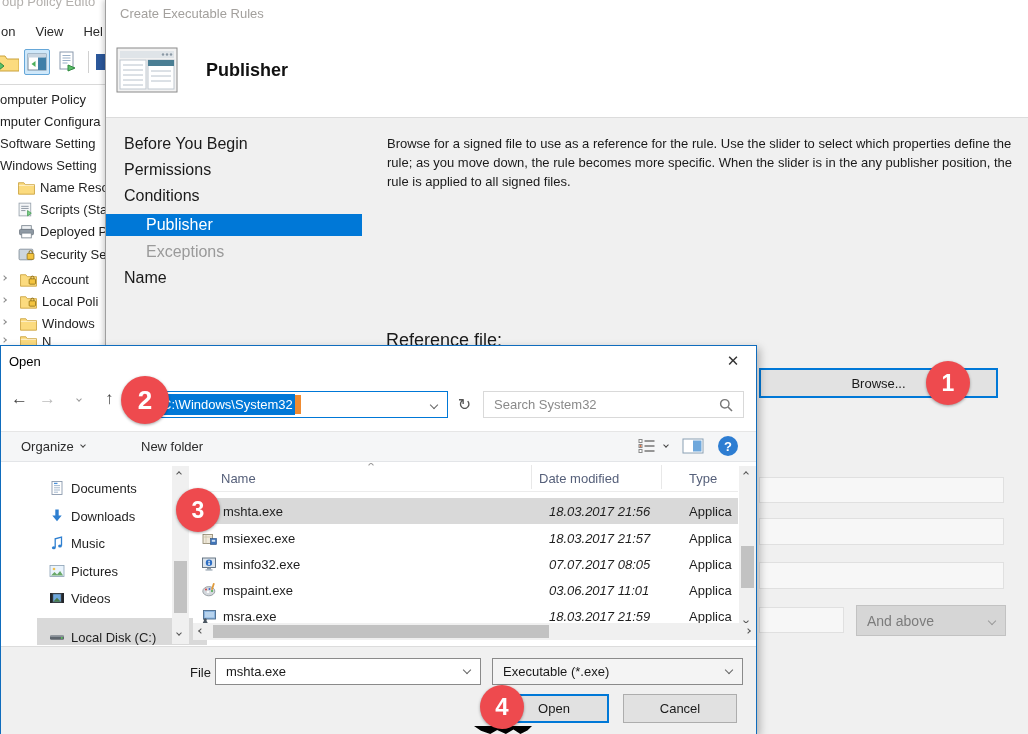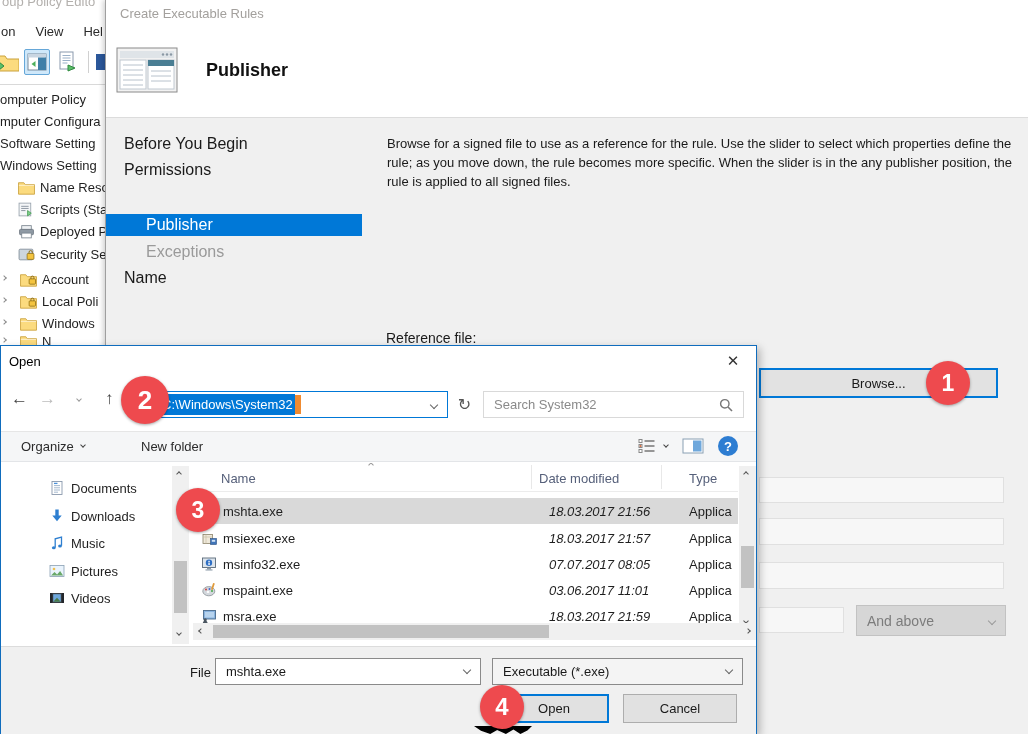--- a/index.html
+++ b/index.html
@@ -31,21 +31,21 @@
   #wizard{position:absolute;left:105px;top:0;width:923px;height:734px;background:#f0f0f0;z-index:2;border-left:1px solid #9f9f9f;box-shadow:-2px 0 5px rgba(0,0,0,.18);}
   .wiz-head{position:absolute;left:0;top:0;width:100%;height:118px;background:#fff;border-bottom:1px solid #dcdcdc;}
   .wiz-caption{position:absolute;left:14px;top:6px;font-size:13px;color:#a3a09d;}
   .wiz-icon{position:absolute;left:10px;top:47px;width:62px;height:46px;}
   .wiz-heading{position:absolute;left:100px;top:60px;font-size:18px;font-weight:bold;color:#111;}
   #wiz-steps{position:absolute;left:0;top:118px;width:256px;bottom:0;}
   .step{position:absolute;left:0;width:256px;height:22px;line-height:22px;font-size:16px;color:#1a1a1a;white-space:nowrap;}
   .step.sel{background:#0078d7;color:#fff;}
   .step.dis{color:#9a9a9a;}
   .wiz-desc{position:absolute;left:281px;top:134px;width:640px;font-size:13px;line-height:1.48;color:#1a1a1a;}
-  .wiz-ref{position:absolute;left:280px;top:330px;font-size:14px;color:#1a1a1a;}
+  .wiz-ref{position:absolute;left:280px;top:330px;font-size:18px;color:#1a1a1a;}
   .wiz-browse{position:absolute;left:653px;top:368px;width:239px;height:30px;background:#e2e2e2;border:2px solid #0078d7;display:flex;align-items:center;justify-content:center;font-size:13px;color:#1a1a1a;}
   .wiz-field{position:absolute;left:653px;width:245px;height:27px;background:#f7f7f7;border:1px solid #e0e0e0;}
   .wiz-field.small{width:85px;}
   .wiz-dd{position:absolute;left:750px;top:605px;width:150px;height:31px;background:#d6d6d6;border:1px solid #c2c2c2;display:flex;align-items:center;padding:0 10px;font-size:14px;color:#7c7c7c;justify-content:space-between;}
 
   
   #opendlg{position:absolute;left:0;top:345px;width:757px;height:389px;background:#fff;border:1px solid #0f6cbd;z-index:3;box-shadow:3px 3px 8px rgba(0,0,0,.25);}
   .od-title{position:absolute;left:8px;top:8px;font-size:13px;color:#000;}
   .od-close{position:absolute;right:8px;top:4px;width:30px;height:22px;display:flex;align-items:center;justify-content:center;font-size:15px;color:#333;font-weight:300;}
   .od-nav{position:absolute;left:0;top:38px;width:100%;height:42px;}
@@ -256,20 +256,21 @@
             <rect x="32" y="13" width="26" height="29" fill="#fff" stroke="#c0c8d0"></rect>
             <rect x="32" y="13" width="26" height="6" fill="#4a7e93"></rect>
             <path d="M35 24h20M35 29h20M35 34h20" stroke="#b8c2cc"></path>
           </svg>
       </div>
       <div class="wiz-heading">Publisher</div>
     </div>
     <div id="wiz-steps">
         <div class="step" style="top: 15px; padding-left: 18px;">Before You Begin</div>
         <div class="step" style="top: 41px; padding-left: 18px;">Permissions</div>
+        <div class="step" style="top: 67px; padding-left: 18px;">Conditions</div>
         <div class="step sel" style="top: 96px; padding-left: 40px;">Publisher</div>
         <div class="step dis" style="top: 123px; padding-left: 40px;">Exceptions</div>
         <div class="step" style="top: 149px; padding-left: 18px;">Name</div>
       </div>
     <div class="wiz-desc">Browse for a signed file to use as a reference for the rule. Use the slider to select which properties define the rule; as you move down, the rule becomes more specific. When the slider is in the any publisher position, the rule is applied to all signed files.</div>
     <div class="wiz-ref">Reference file:</div>
     <div class="wiz-browse">
         <span>Browse...</span>
       </div>
     <div class="wiz-field" style="top:477px;height:26px"></div>
@@ -374,20 +375,30 @@
           <span class="ic">
             <svg viewBox="0 0 16 16">
               <rect x="1" y="3" width="14" height="10" fill="#3a3f46"></rect>
               <rect x="1" y="3" width="2.3" height="10" fill="#23262b"></rect>
               <rect x="12.7" y="3" width="2.3" height="10" fill="#23262b"></rect>
               <rect x="4.2" y="4.2" width="7.6" height="7.6" fill="#6fa8dc"></rect>
               <path d="M4.2 11.8l3.8-4 3.8 4z" fill="#4a7a4a"></path>
             </svg>
           </span>
           <span>Videos</span>
+        </div>
+        <div class="nav-item sel" style="top: 155px;">
+          <span class="ic">
+            <svg viewBox="0 0 16 16">
+              <rect x="1" y="6.5" width="14" height="4.2" rx="1.2" fill="#5f666e"></rect>
+              <rect x="1" y="6.5" width="14" height="1.4" rx=".7" fill="#8a9199"></rect>
+              <circle cx="12.8" cy="8.9" r=".9" fill="#58d058"></circle>
+            </svg>
+          </span>
+          <span>Local Disk (C:)</span>
         </div>
       </div>
     <div class="vscroll" style="left:171px;top:120px;height:178px">
       <span class="chv sm u sb-ar" style="top:6px;border-color:#555"></span>
       <div class="vthumb" style="top:95px;height:52px"></div>
       <span class="chv sm sb-ar" style="top:165px;border-color:#555"></span>
     </div>
 
     <div id="od-list">
       <div class="col-head" style="left:28px">Name</div>

